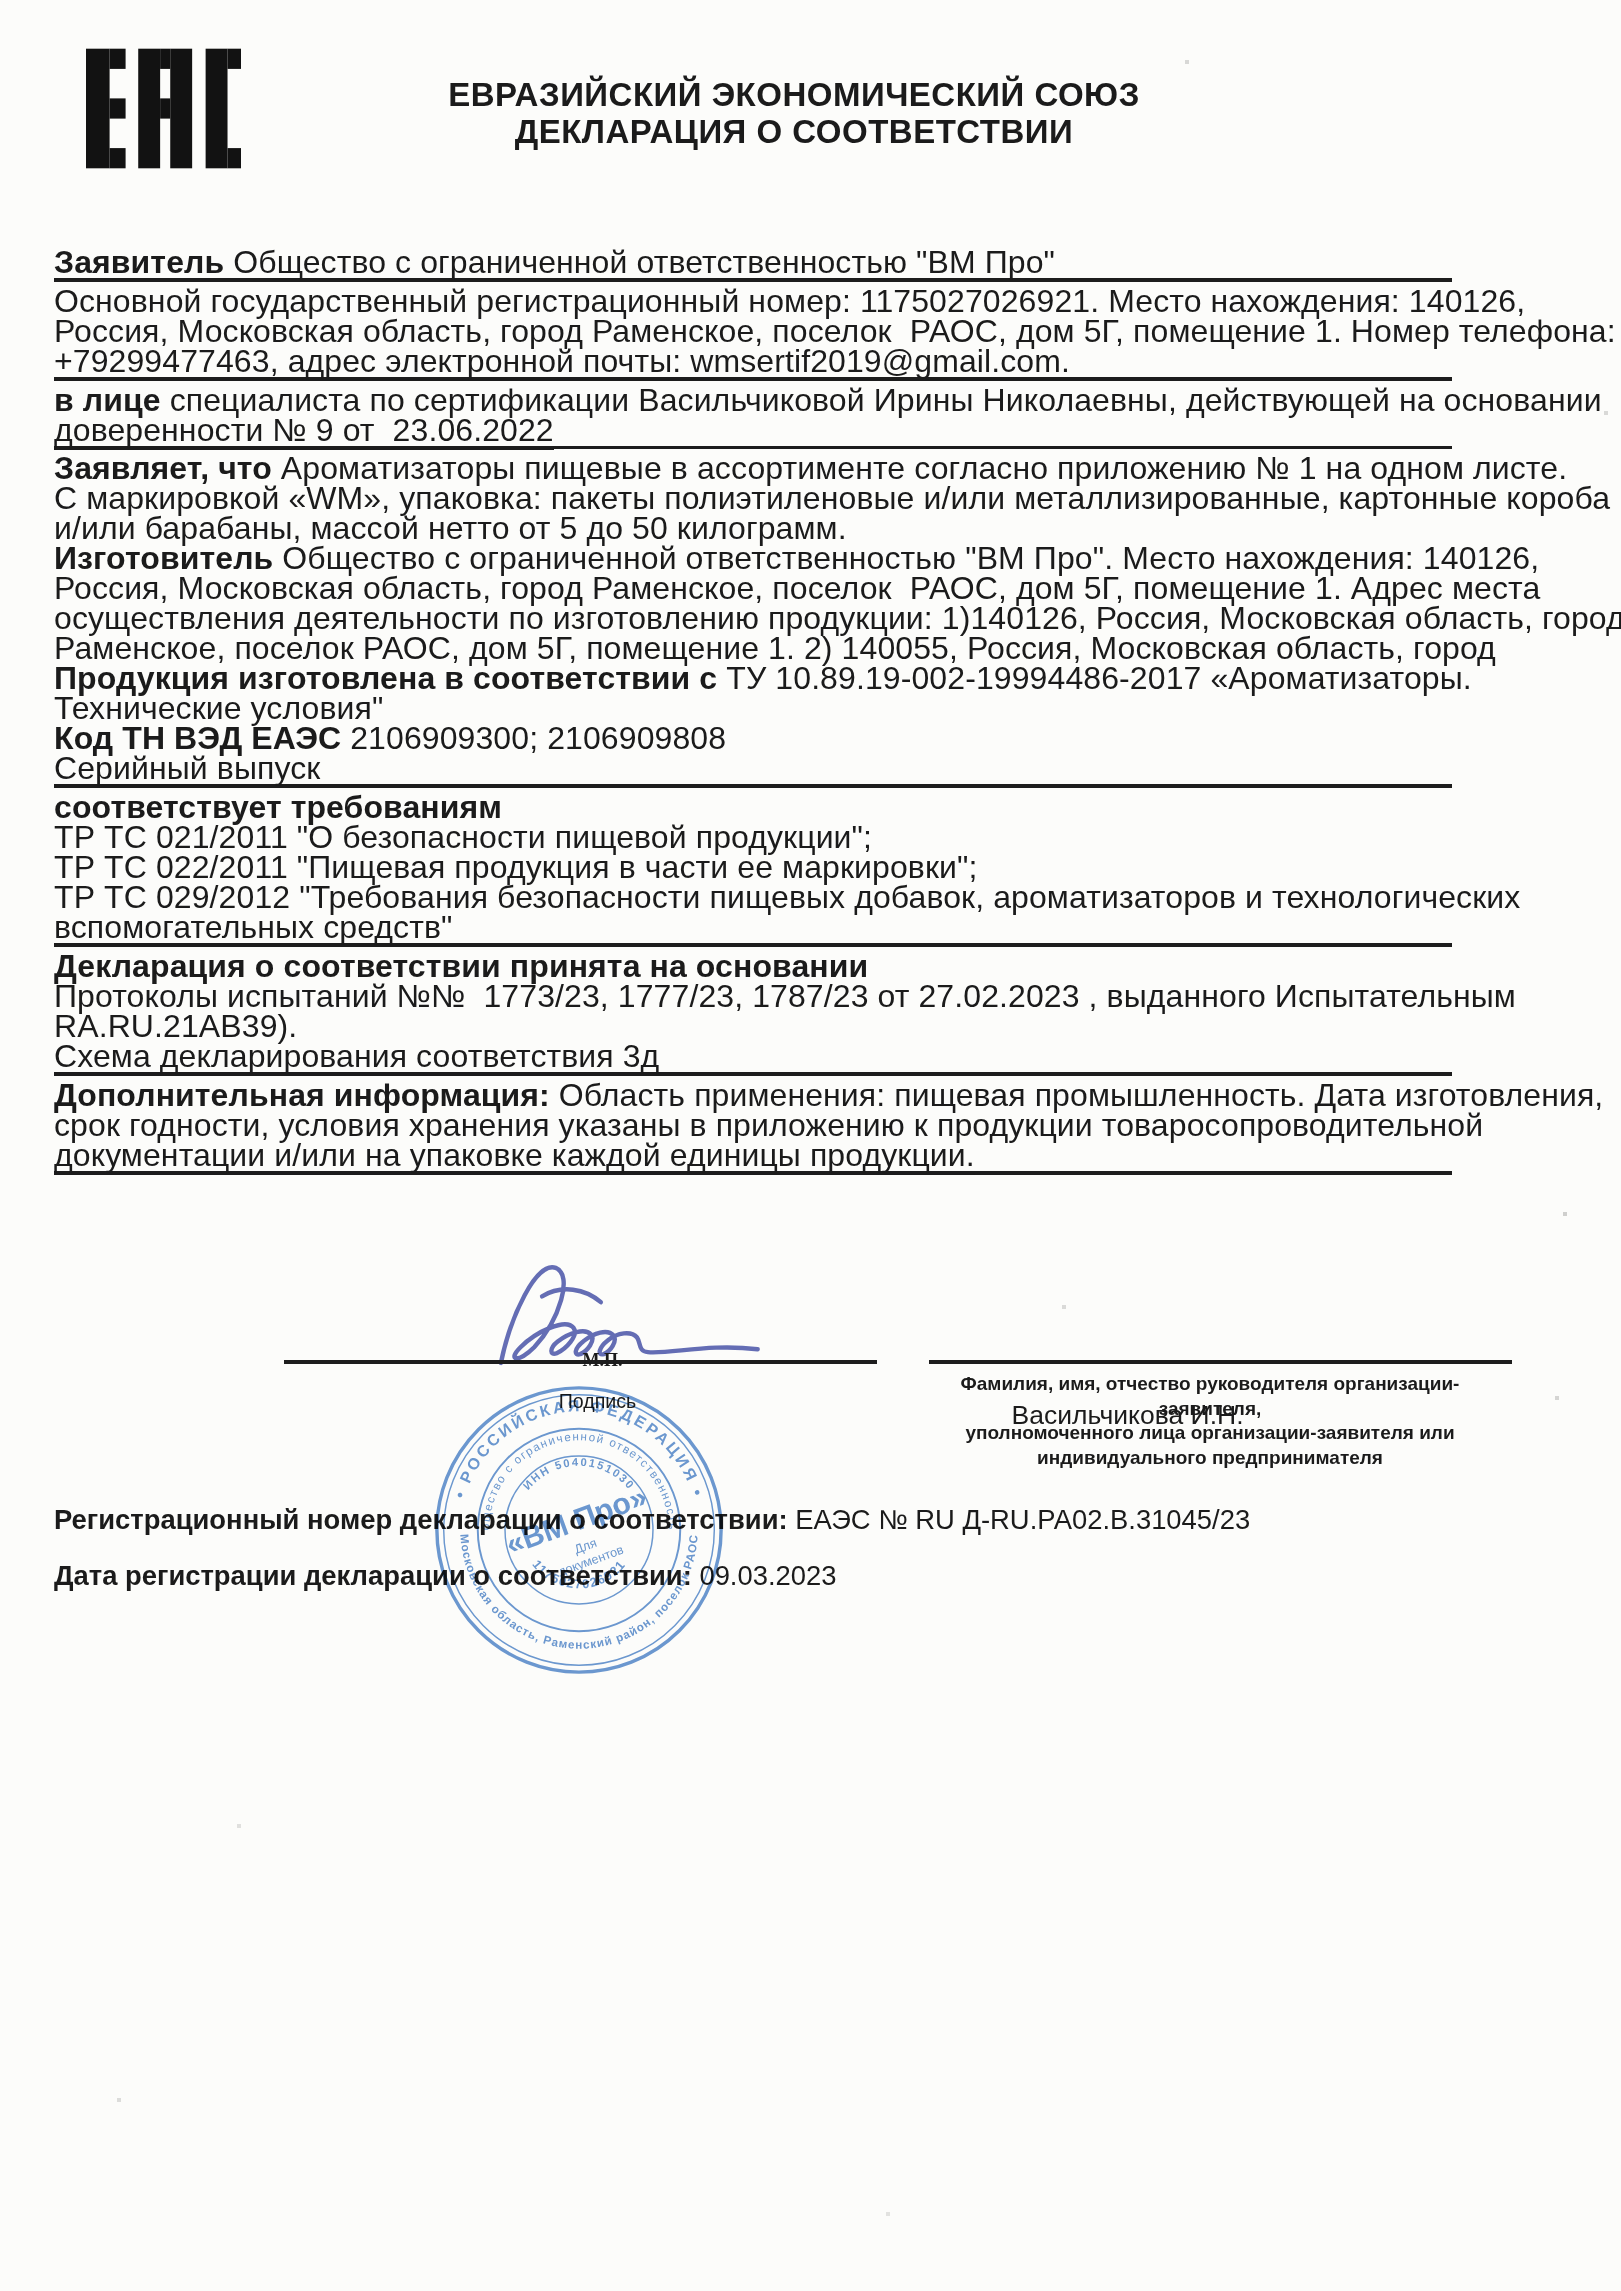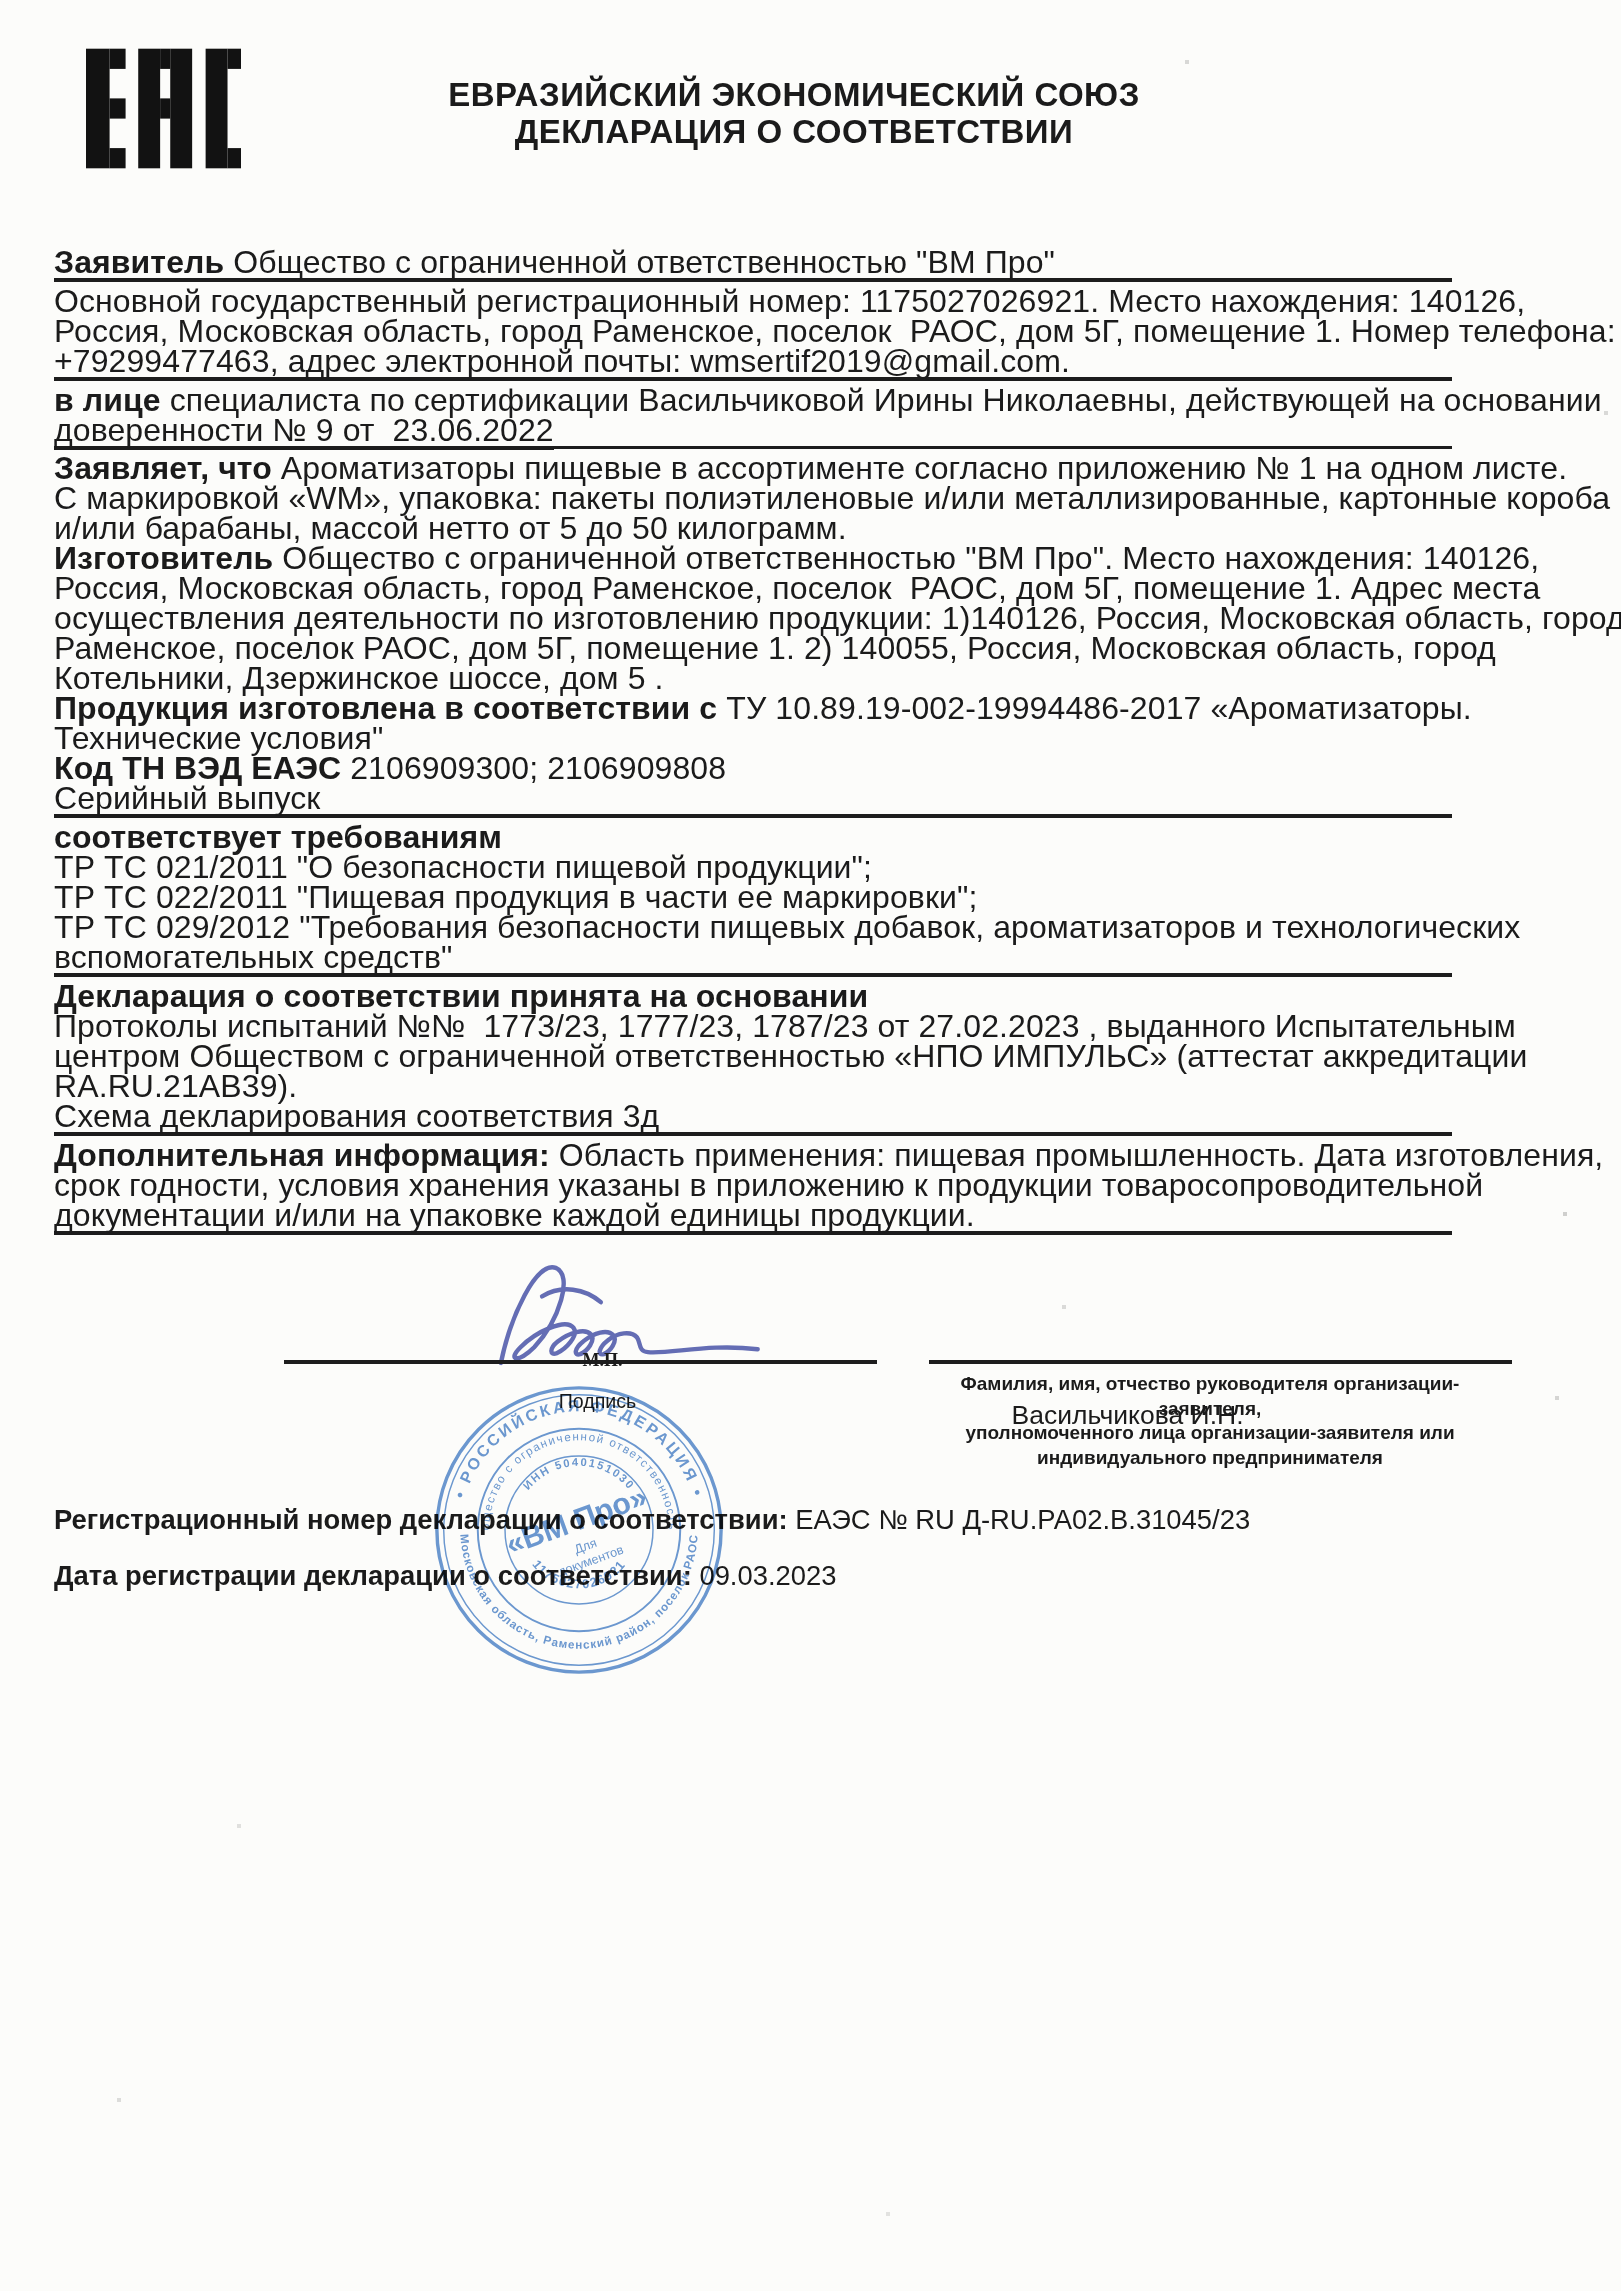--- a/index.html
+++ b/index.html
@@ -84,35 +84,33 @@
     <div class="ln"><b>в лице</b><span> специалиста по сертификации Васильчиковой Ирины Николаевны, действующей на основании</span></div>
     <div class="ln"><span class="u">доверенности № 9 от  23.06.2022</span></div>
     <div class="rule"></div>
     <div class="ln"><b>Заявляет, что</b><span> Ароматизаторы пищевые в ассортименте согласно приложению № 1 на одном листе.</span></div>
     <div class="ln"><span>С маркировкой «WM», упаковка: пакеты полиэтиленовые и/или металлизированные, картонные короба</span></div>
     <div class="ln"><span>и/или барабаны, массой нетто от 5 до 50 килограмм.</span></div>
     <div class="ln"><b>Изготовитель</b><span> Общество с ограниченной ответственностью "ВМ Про". Место нахождения: 140126,</span></div>
     <div class="ln"><span>Россия, Московская область, город Раменское, поселок  РАОС, дом 5Г, помещение 1. Адрес места</span></div>
     <div class="ln"><span>осуществления деятельности по изготовлению продукции: 1)140126, Россия, Московская область, город</span></div>
     <div class="ln"><span>Раменское, поселок РАОС, дом 5Г, помещение 1. 2) 140055, Россия, Московская область, город</span></div>
-    <div class="ln"><span>Котельники, Дзержинское шоссе, дом 5 .</span></div>
     <div class="ln"><b>Продукция изготовлена в соответствии с</b><span> ТУ 10.89.19-002-19994486-2017 «Ароматизаторы.</span></div>
     <div class="ln"><span>Технические условия"</span></div>
     <div class="ln"><b>Код ТН ВЭД ЕАЭС</b><span> 2106909300; 2106909808</span></div>
     <div class="ln"><span>Серийный выпуск</span></div>
     <div class="rule"></div>
     <div class="ln"><b>соответствует требованиям</b></div>
     <div class="ln"><span>ТР ТС 021/2011 "О безопасности пищевой продукции";</span></div>
     <div class="ln"><span>ТР ТС 022/2011 "Пищевая продукция в части ее маркировки";</span></div>
     <div class="ln"><span>ТР ТС 029/2012 "Требования безопасности пищевых добавок, ароматизаторов и технологических</span></div>
     <div class="ln"><span>вспомогательных средств"</span></div>
     <div class="rule"></div>
     <div class="ln"><b>Декларация о соответствии принята на основании</b></div>
     <div class="ln"><span>Протоколы испытаний №№  1773/23, 1777/23, 1787/23 от 27.02.2023 , выданного Испытательным</span></div>
-    <div class="ln"><span>центром Обществом с ограниченной ответственностью «НПО ИМПУЛЬС» (аттестат аккредитации</span></div>
     <div class="ln"><span>RA.RU.21АВ39).</span></div>
     <div class="ln"><span class="u">Схема декларирования соответствия 3д</span></div>
     <div class="rule"></div>
     <div class="ln"><b>Дополнительная информация:</b><span> Область применения: пищевая промышленность. Дата изготовления,</span></div>
     <div class="ln"><span>срок годности, условия хранения указаны в приложению к продукции товаросопроводительной</span></div>
     <div class="ln"><span class="u">документации и/или на упаковке каждой единицы продукции.</span></div>
     <div class="rule"></div>
   </div>
 
   <svg class="sig-svg" width="392" height="113" viewBox="0 0 400 115" xmlns="http://www.w3.org/2000/svg">

